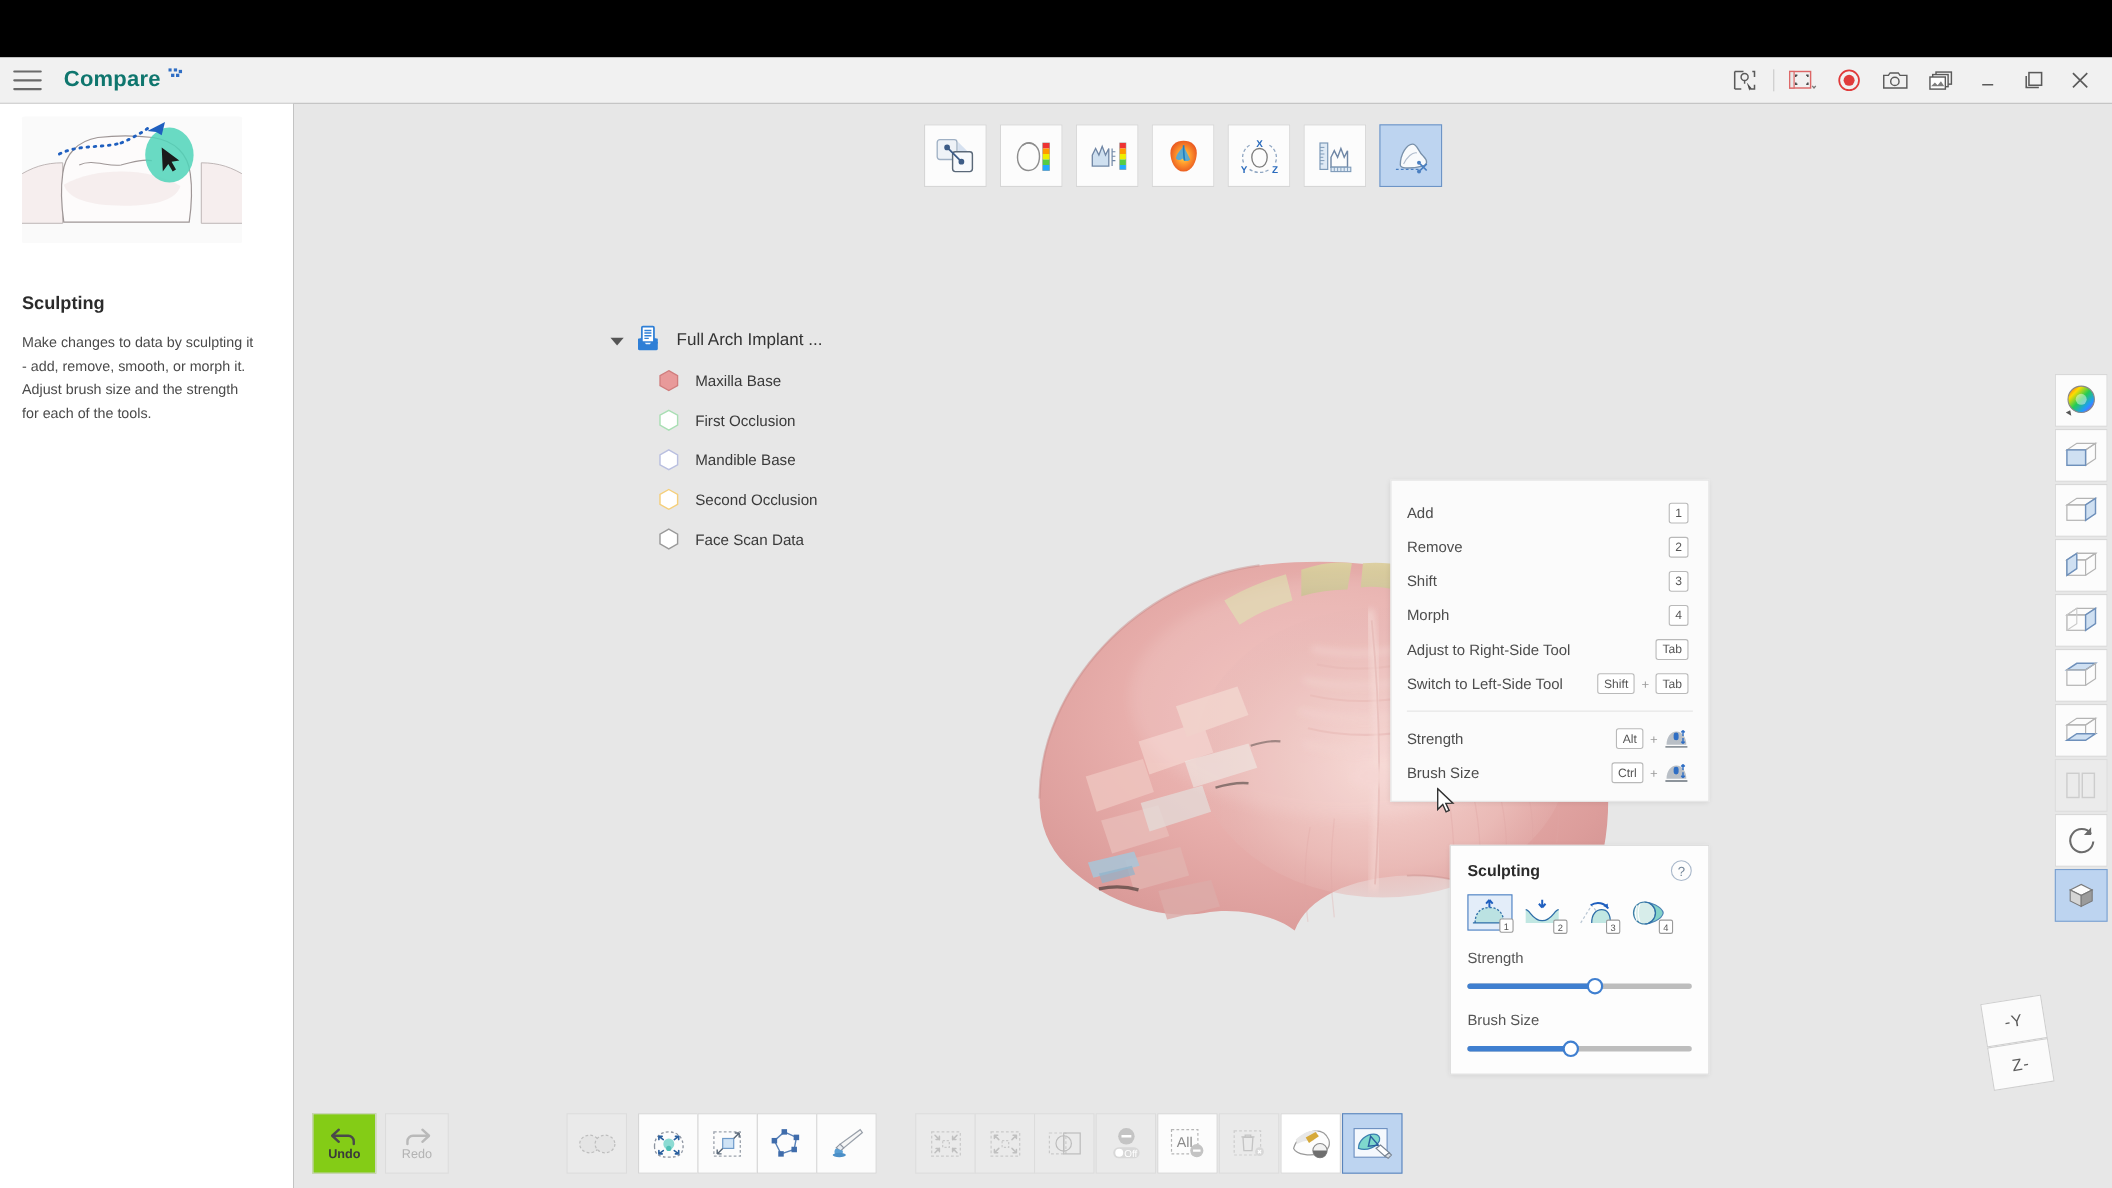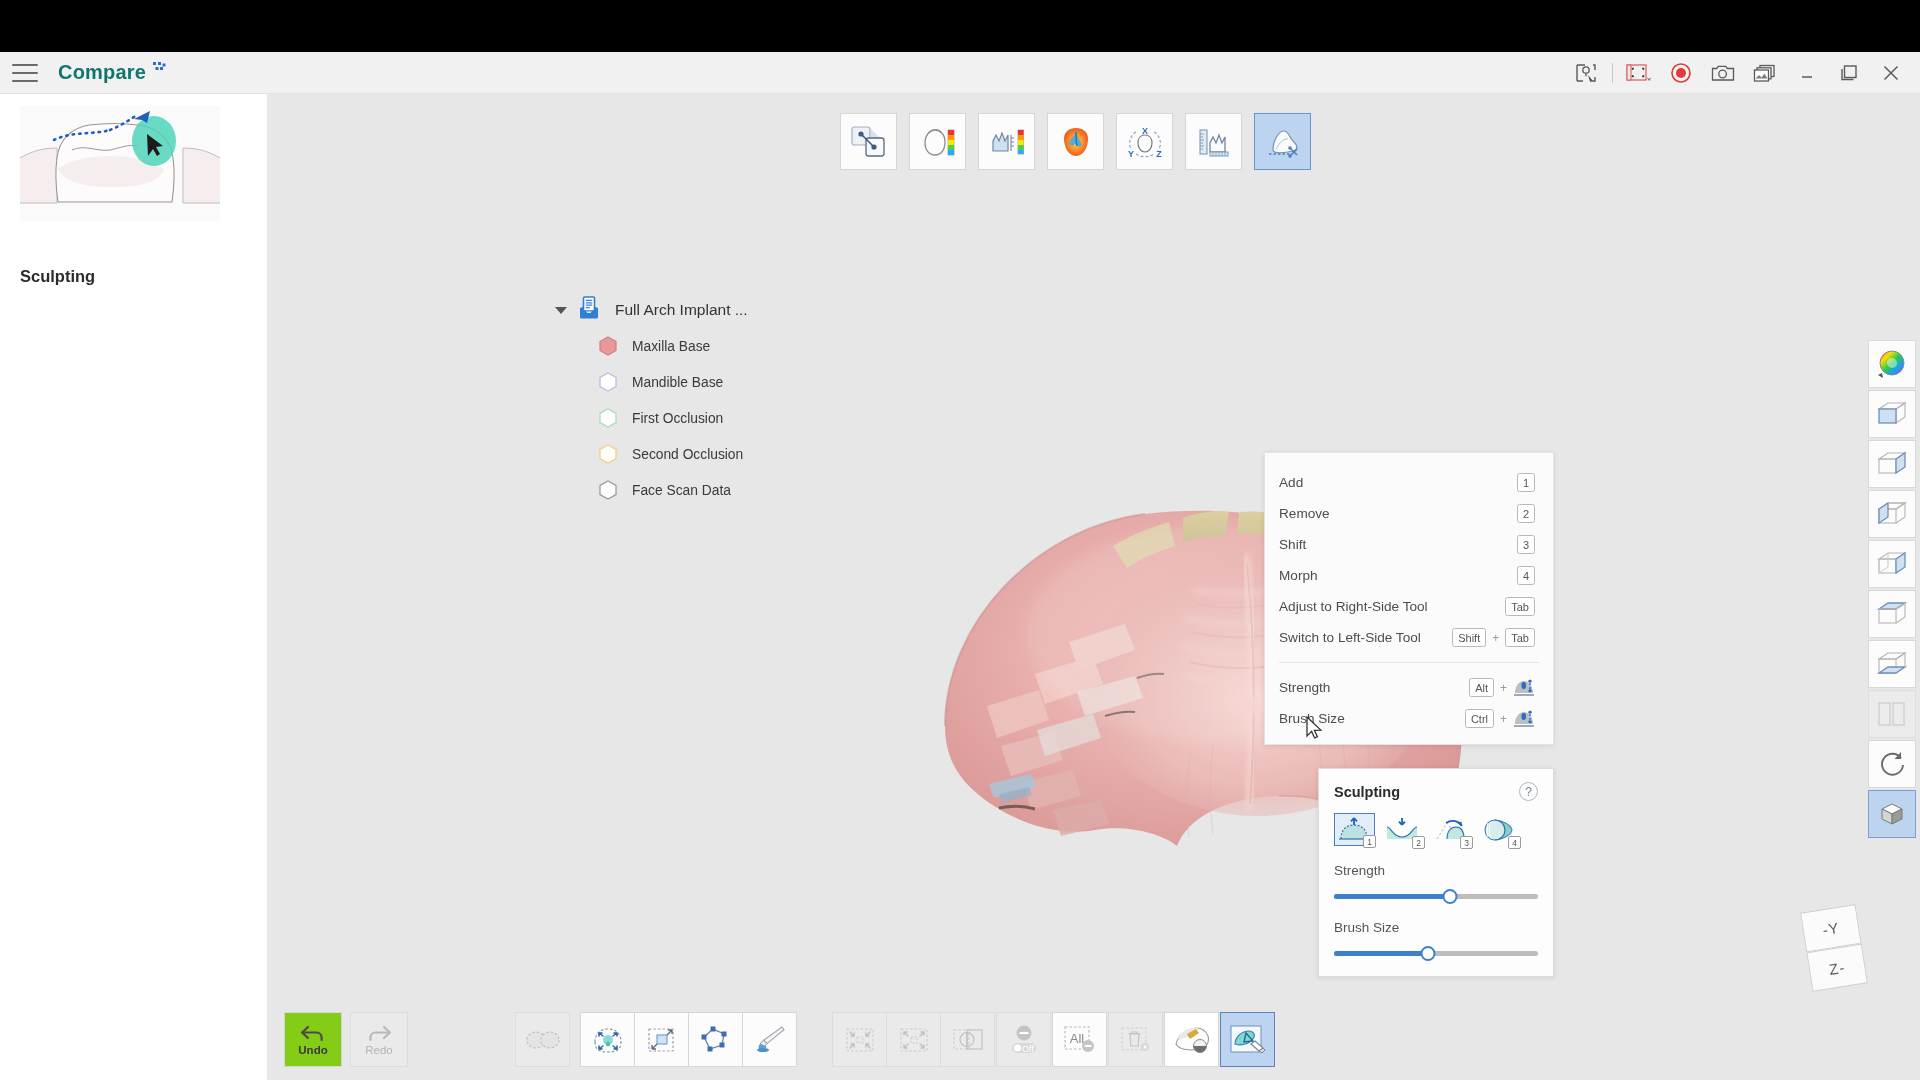--- a/index.html
+++ b/index.html
@@ -74,21 +74,21 @@
   .tree-root-label { margin-left:12px; font-size:15.5px; color:#333; }
   .tree-item { display:flex; align-items:center; height:36px; padding-left:42px; cursor:pointer; }
   .tree-item-label { margin-left:13px; font-size:13.8px; color:#3a3a3a; }
   .hex { width:22px; height:22px; flex:0 0 22px; }
 
   
   .model { position:absolute; left:660px; top:400px; width:620px; height:440px; z-index:2; }
 
   
   .ctxmenu {
-    position:absolute; left:1264px; top:452px; width:290px; background:#fbfbfb;
+    position:absolute; left:1264px; top:436px; width:290px; background:#fbfbfb;
     border:1px solid #e4e4e4; box-shadow:0 1px 5px rgba(0,0,0,.10); z-index:8;
     padding:14px 0 10px 0; font-size:13.6px; color:#4d4d4d;
   }
   .ctxrow {
     display:flex; align-items:center; height:31px; padding:0 18px 0 14px;
   }
   .ctxrow .lbl { flex:1; white-space:nowrap; }
   .key {
     border:1px solid #b9b9b9; border-radius:2.5px; background:#fff; color:#555;
     font-size:11px; min-width:17px; height:19px; padding:0 5px;
@@ -260,20 +260,21 @@
       <path d="M38 62c16-9 34-12 52-12 20 0 38 4 54 13 -4 12-20 18-52 18-30 0-50-6-54-19z" fill="#f3eaea" opacity=".75"></path>
       <path d="M52 44c12-6 26 2 38 0 10-2 18-6 28-4" stroke="#9e9696" stroke-width="1" fill="none"></path>
       <ellipse cx="134" cy="35" rx="22" ry="25" fill="#4fd4b8" opacity=".85"></ellipse>
       <path d="M34 34c18-9 38-5 56-10" stroke="#1f5fbf" stroke-width="2.6" stroke-dasharray="1.5 5" stroke-linecap="round" fill="none"></path>
       <path d="M90 24c12-5 20-10 28-16" stroke="#1f5fbf" stroke-width="2.6" stroke-dasharray="1.5 5" stroke-linecap="round" fill="none"></path>
       <path d="M114 13l16-8-3 12-5-3z" fill="#1f5fbf"></path>
       <path d="M127 28l1 22 5-7 4 7 3-2-4-7 7-1z" fill="#1b1b1b"></path>
     </svg>
   </div>
   <div class="panel-head">Sculpting</div>
+  <div class="panel-desc">Make changes to data by sculpting it - add, remove, smooth, or morph it. Adjust brush size and the strength for each of the tools.</div>
 </div>
 
 <div class="canvas">
 
   <div class="model">
     <svg width="620" height="440" viewBox="0 0 620 440">
       <defs>
         <radialGradient id="gum" cx="48%" cy="40%" r="72%">
           <stop offset="0%" stop-color="#f0c0bd"></stop>
           <stop offset="45%" stop-color="#e8afac"></stop>
@@ -387,32 +388,32 @@
       <span class="hex">
         <svg width="22" height="22" viewBox="0 0 22 22">
               <polygon points="11,2 19,6.5 19,15.5 11,20 3,15.5 3,6.5" fill="#e89a9a" stroke="#d07d7d" stroke-width="1.2"></polygon>
             </svg>
       </span>
       <span class="tree-item-label">Maxilla Base</span>
     </div>
     <div class="tree-item">
       <span class="hex">
         <svg width="22" height="22" viewBox="0 0 22 22">
+              <polygon points="11,2 19,6.5 19,15.5 11,20 3,15.5 3,6.5" fill="#ffffff" stroke="#a9dfb4" stroke-width="1.3"></polygon>
+            </svg>
+      </span>
+      <span class="tree-item-label">First Occlusion</span>
+    </div>
+    <div class="tree-item">
+      <span class="hex">
+        <svg width="22" height="22" viewBox="0 0 22 22">
               <polygon points="11,2 19,6.5 19,15.5 11,20 3,15.5 3,6.5" fill="#ffffff" stroke="#b9bfe0" stroke-width="1.3"></polygon>
             </svg>
       </span>
       <span class="tree-item-label">Mandible Base</span>
-    </div>
-    <div class="tree-item">
-      <span class="hex">
-        <svg width="22" height="22" viewBox="0 0 22 22">
-              <polygon points="11,2 19,6.5 19,15.5 11,20 3,15.5 3,6.5" fill="#ffffff" stroke="#a9dfb4" stroke-width="1.3"></polygon>
-            </svg>
-      </span>
-      <span class="tree-item-label">First Occlusion</span>
     </div>
     <div class="tree-item">
       <span class="hex">
         <svg width="22" height="22" viewBox="0 0 22 22">
               <polygon points="11,2 19,6.5 19,15.5 11,20 3,15.5 3,6.5" fill="#ffffff" stroke="#f5cf7a" stroke-width="1.3"></polygon>
             </svg>
       </span>
       <span class="tree-item-label">Second Occlusion</span>
     </div>
     <div class="tree-item">

